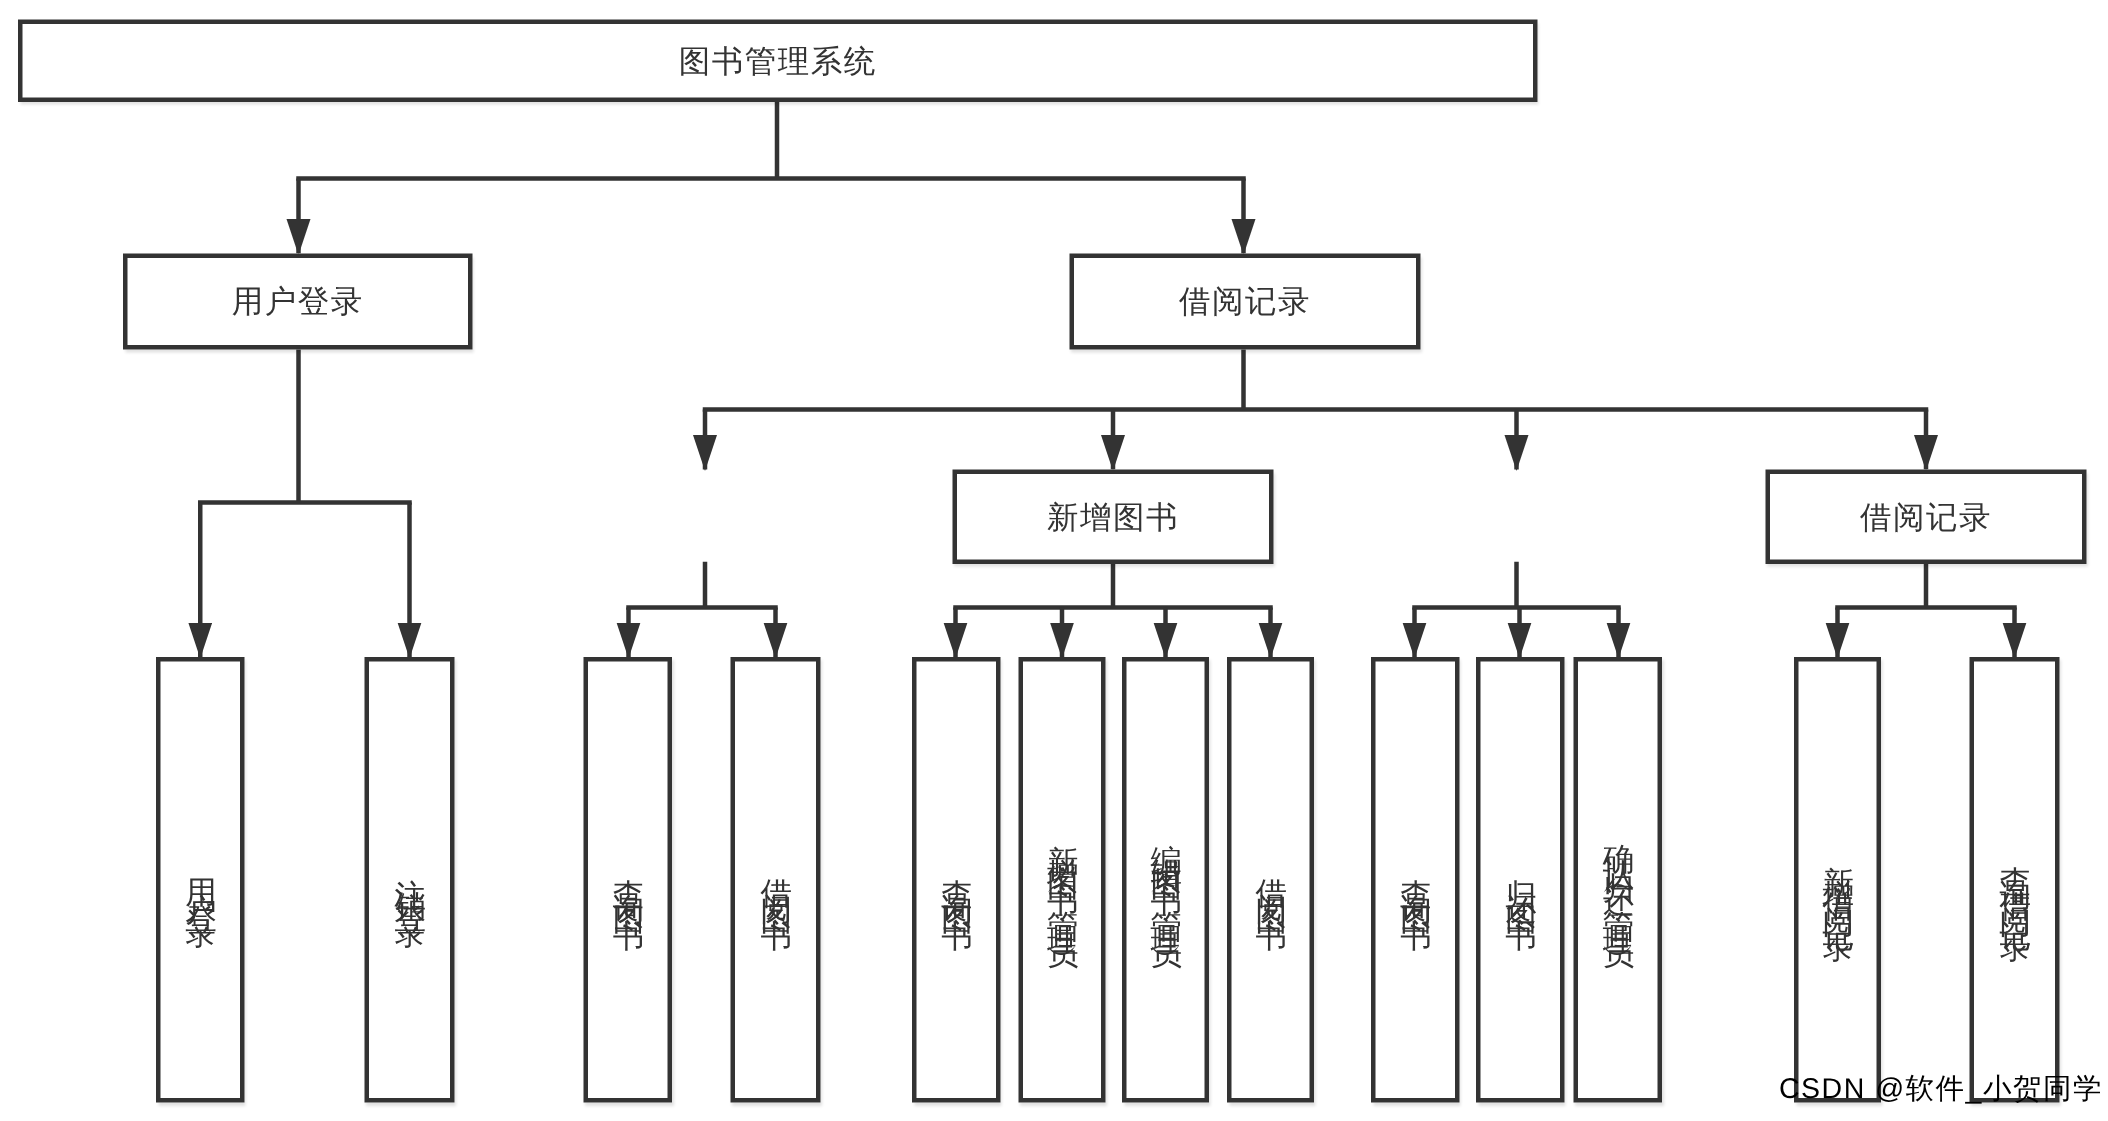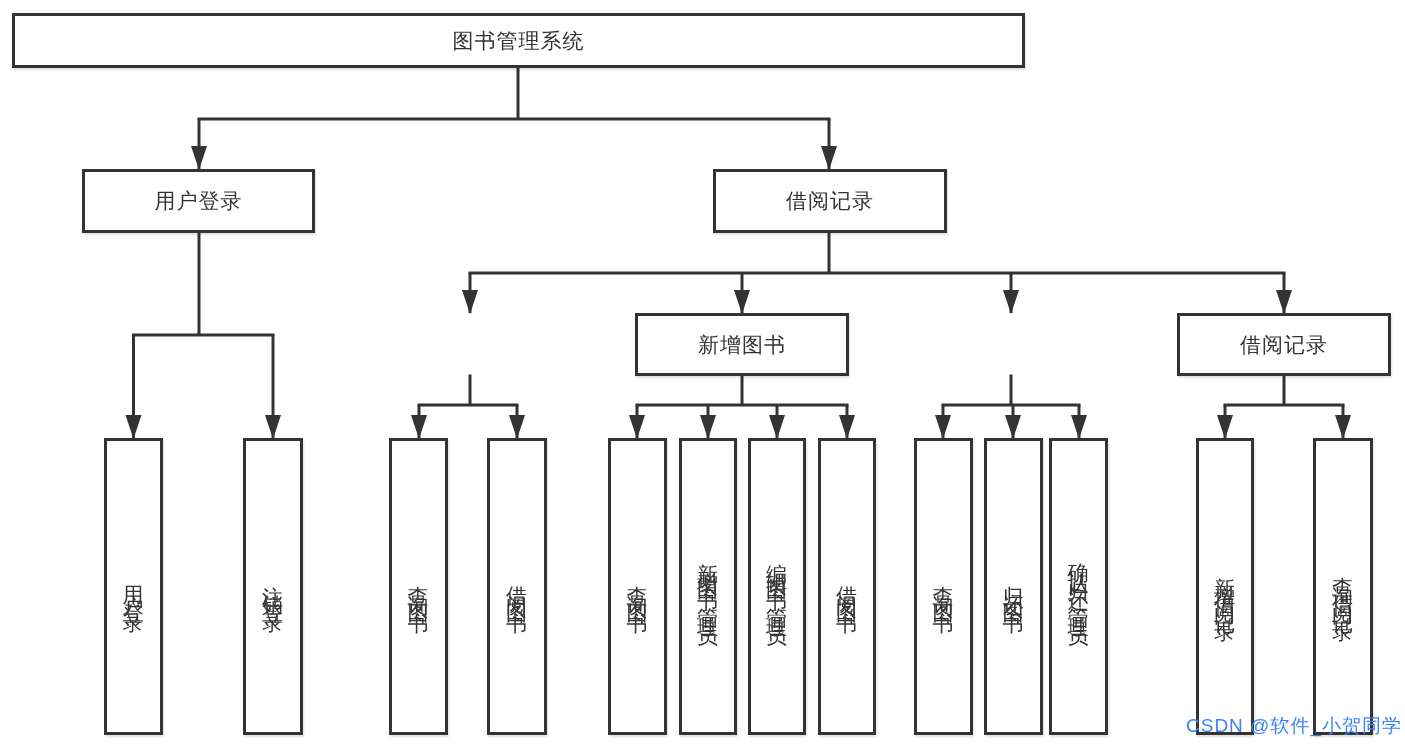--- a/index.html
+++ b/index.html
@@ -40,21 +40,21 @@
   .b-l3-3{left:1177px;top:313px;width:214px;height:63px;}
   .leaf{top:438px;width:59px;height:297px;}
   .b-lg-0{left:104px;}  .b-lg-1{left:243px;width:60px;}
   .b-rc-0{left:389px;}  .b-rc-1{left:487px;width:60px;}
   .b-bo-0{left:608px;}  .b-bo-1{left:679px;width:58px;}
   .b-bo-2{left:748px;width:58px;} .b-bo-3{left:818px;width:58px;}
   .b-cu-0{left:914px;}  .b-cu-1{left:984px;}  .b-cu-2{left:1049px;}
   .b-rd-0{left:1196px;width:58px;} .b-rd-1{left:1313px;width:60px;}
   .watermark{
     position:absolute;left:1186px;top:713px;
-    font-size:19px;color:#3b82f6;z-index:5;
+    font-size:19px;color:#000000;z-index:5;
     letter-spacing:1px;white-space:nowrap;text-align:center;
   }
 </style>
 </head>
 <body>
 
 <div class="canvas">
 
   <svg class="wires" width="1405" height="747" viewBox="0 0 1405 747">
     <defs>

